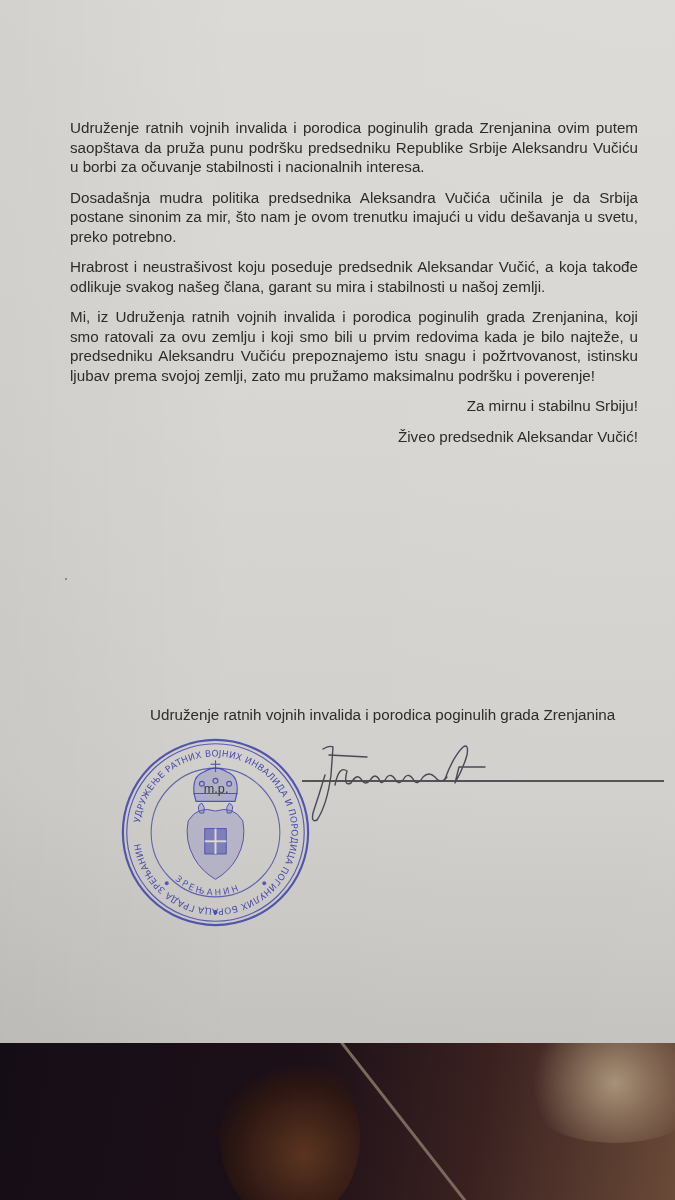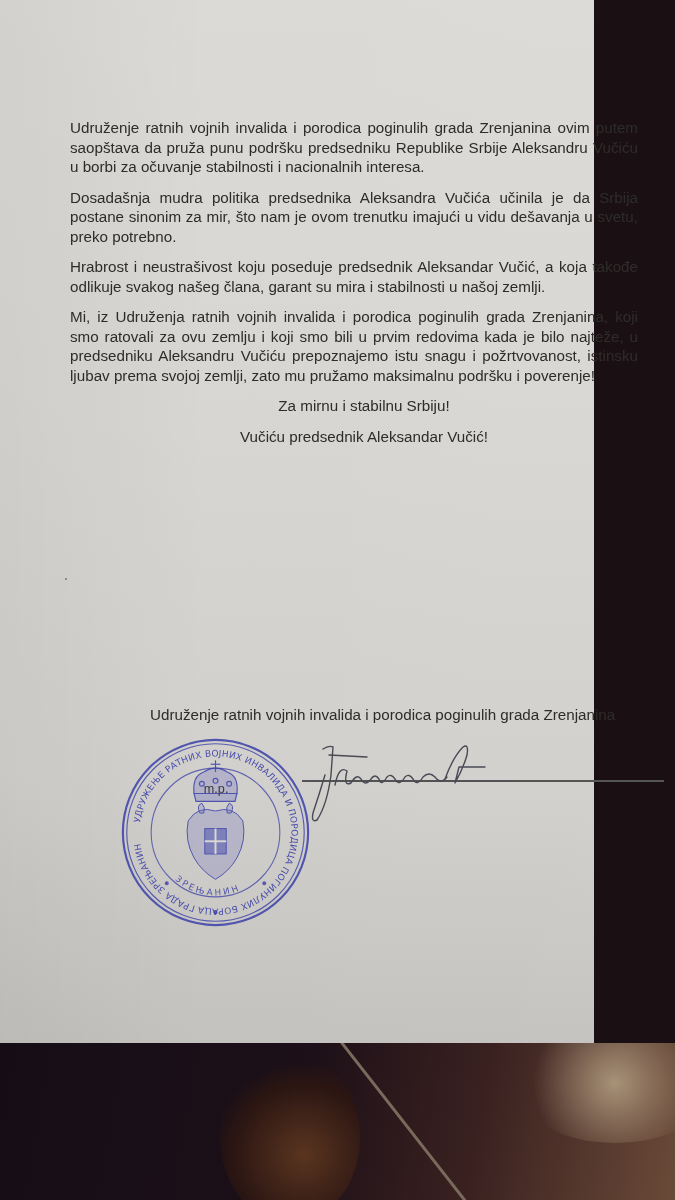--- a/index.html
+++ b/index.html
@@ -2,33 +2,33 @@
 <html><head>
   <meta charset="utf-8">
   <style>
     html, body { margin: 0; padding: 0; }
     body {
       width: 675px; height: 1200px; overflow: hidden; position: relative;
       background: #1a1014;
       font-family: "Liberation Sans", sans-serif;
     }
     .paper {
-      position: absolute; left: 0; top: 0; width: 594px; height: 1043px;
+      position: absolute; left: 0; top: 0; width: 675px; height: 1043px;
       background: linear-gradient(180deg, #dcdad6 0%, #d8d6d2 40%, #d2d0cc 75%, #c4c2be 100%);
     }
     .paper::before {
       content: ""; position: absolute; inset: 0;
       background: linear-gradient(90deg, rgba(0,0,0,0.04) 0%, rgba(0,0,0,0) 35%, rgba(255,255,255,0.03) 100%);
     }
     .body-text {
       position: absolute; left: 70px; top: 118px; width: 568px;
       color: #2e2c2a; font-size: 15.2px; line-height: 19.5px;
     }
     .body-text p { margin: 0 0 11px 0; text-align: justify; }
-    .body-text p.short { text-align: center; margin-left: 20px; }
+    .body-text p.short { text-align: right; margin-left: 20px; }
     .org-sign {
       position: absolute; left: 150px; top: 694px; color: #2e2c2a;
       font-size: 15.2px; white-space: nowrap; margin-top: 12px;
     }
     .sign-line {
       position: absolute; left: 302px; top: 780px; width: 362px; height: 1.5px;
       background: #555;
     }
     .signature { position: absolute; left: 295px; top: 735px; width: 230px; height: 95px; }
     .stamp { position: absolute; left: 118px; top: 735px; width: 195px; height: 195px; }
@@ -54,21 +54,21 @@
 </head>
 <body>
 
 <div class="paper">
   <div class="body-text">
     <p>Udruženje ratnih vojnih invalida i porodica poginulih grada Zrenjanina ovim putem saopštava da pruža punu podršku predsedniku Republike Srbije Aleksandru Vučiću u borbi za očuvanje stabilnosti i nacionalnih interesa.</p>
     <p>Dosadašnja mudra politika predsednika Aleksandra Vučića učinila je da Srbija postane sinonim za mir, što nam je ovom trenutku imajući u vidu dešavanja u svetu, preko potrebno.</p>
     <p>Hrabrost i neustrašivost koju poseduje predsednik Aleksandar Vučić, a koja takođe odlikuje svakog našeg člana, garant su mira i stabilnosti u našoj zemlji.</p>
     <p>Mi, iz Udruženja ratnih vojnih invalida i porodica poginulih grada Zrenjanina, koji smo ratovali za ovu zemlju i koji smo bili u prvim redovima kada je bilo najteže, u predsedniku Aleksandru Vučiću prepoznajemo istu snagu i požrtvovanost, istinsku ljubav prema svojoj zemlji, zato mu pružamo maksimalnu podršku i poverenje!</p>
     <p class="short">Za mirnu i stabilnu Srbiju!</p>
-    <p class="short">Vučiću predsednik Aleksandar Vučić!</p>
+    <p class="short">Živeo predsednik Aleksandar Vučić!</p>
   </div>
 
   <div class="speck"></div>
 
   <div class="org-sign">Udruženje ratnih vojnih invalida i porodica poginulih grada Zrenjanina</div>
 
   <svg class="stamp" viewBox="0 0 200 200">
     <defs>
       <path id="stampArc" d="M 100,100 m -78,0 a 78,78 0 1,1 156,0 a 78,78 0 1,1 -156,0"></path>
       <path id="stampArcBottom" d="M 40,118 A 62,62 0 0,0 160,118"></path>

